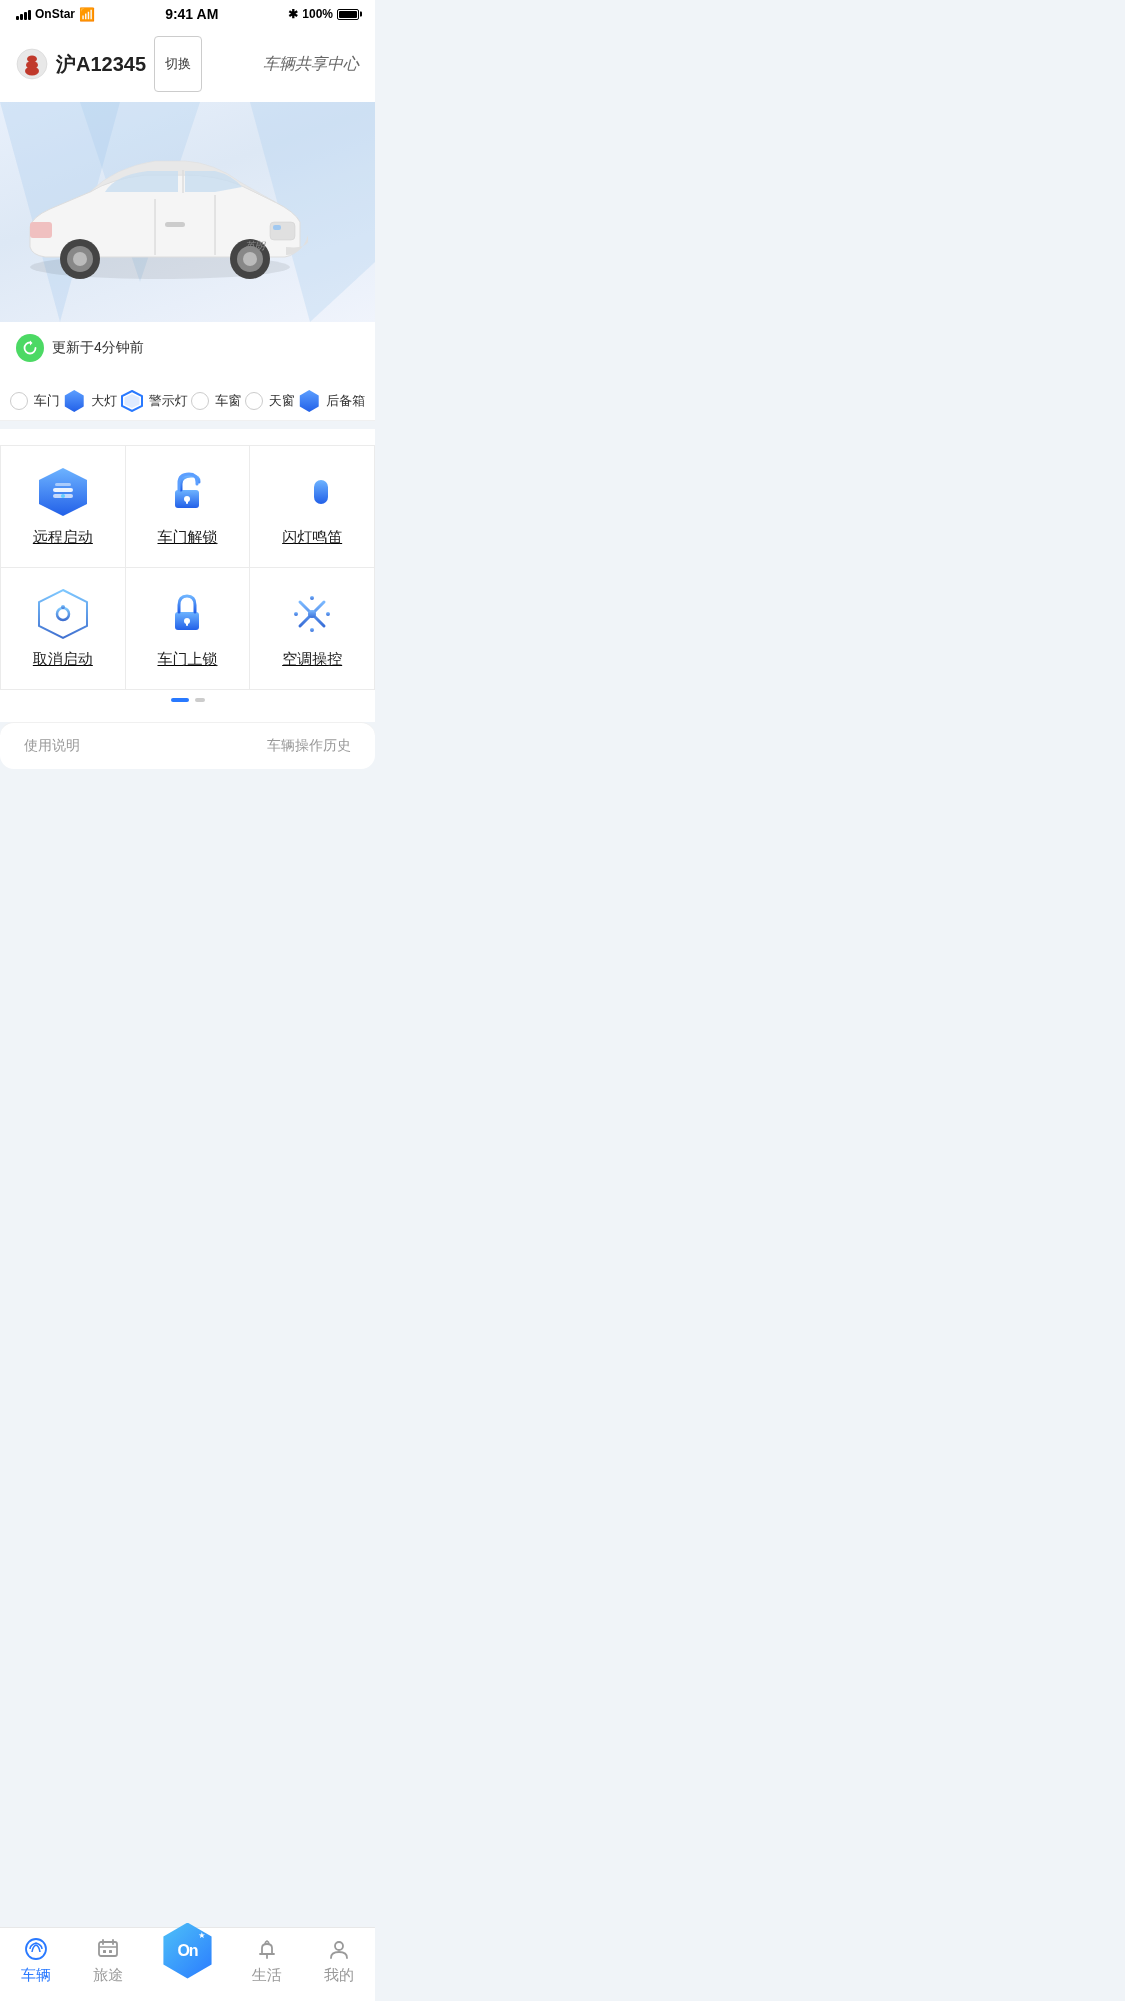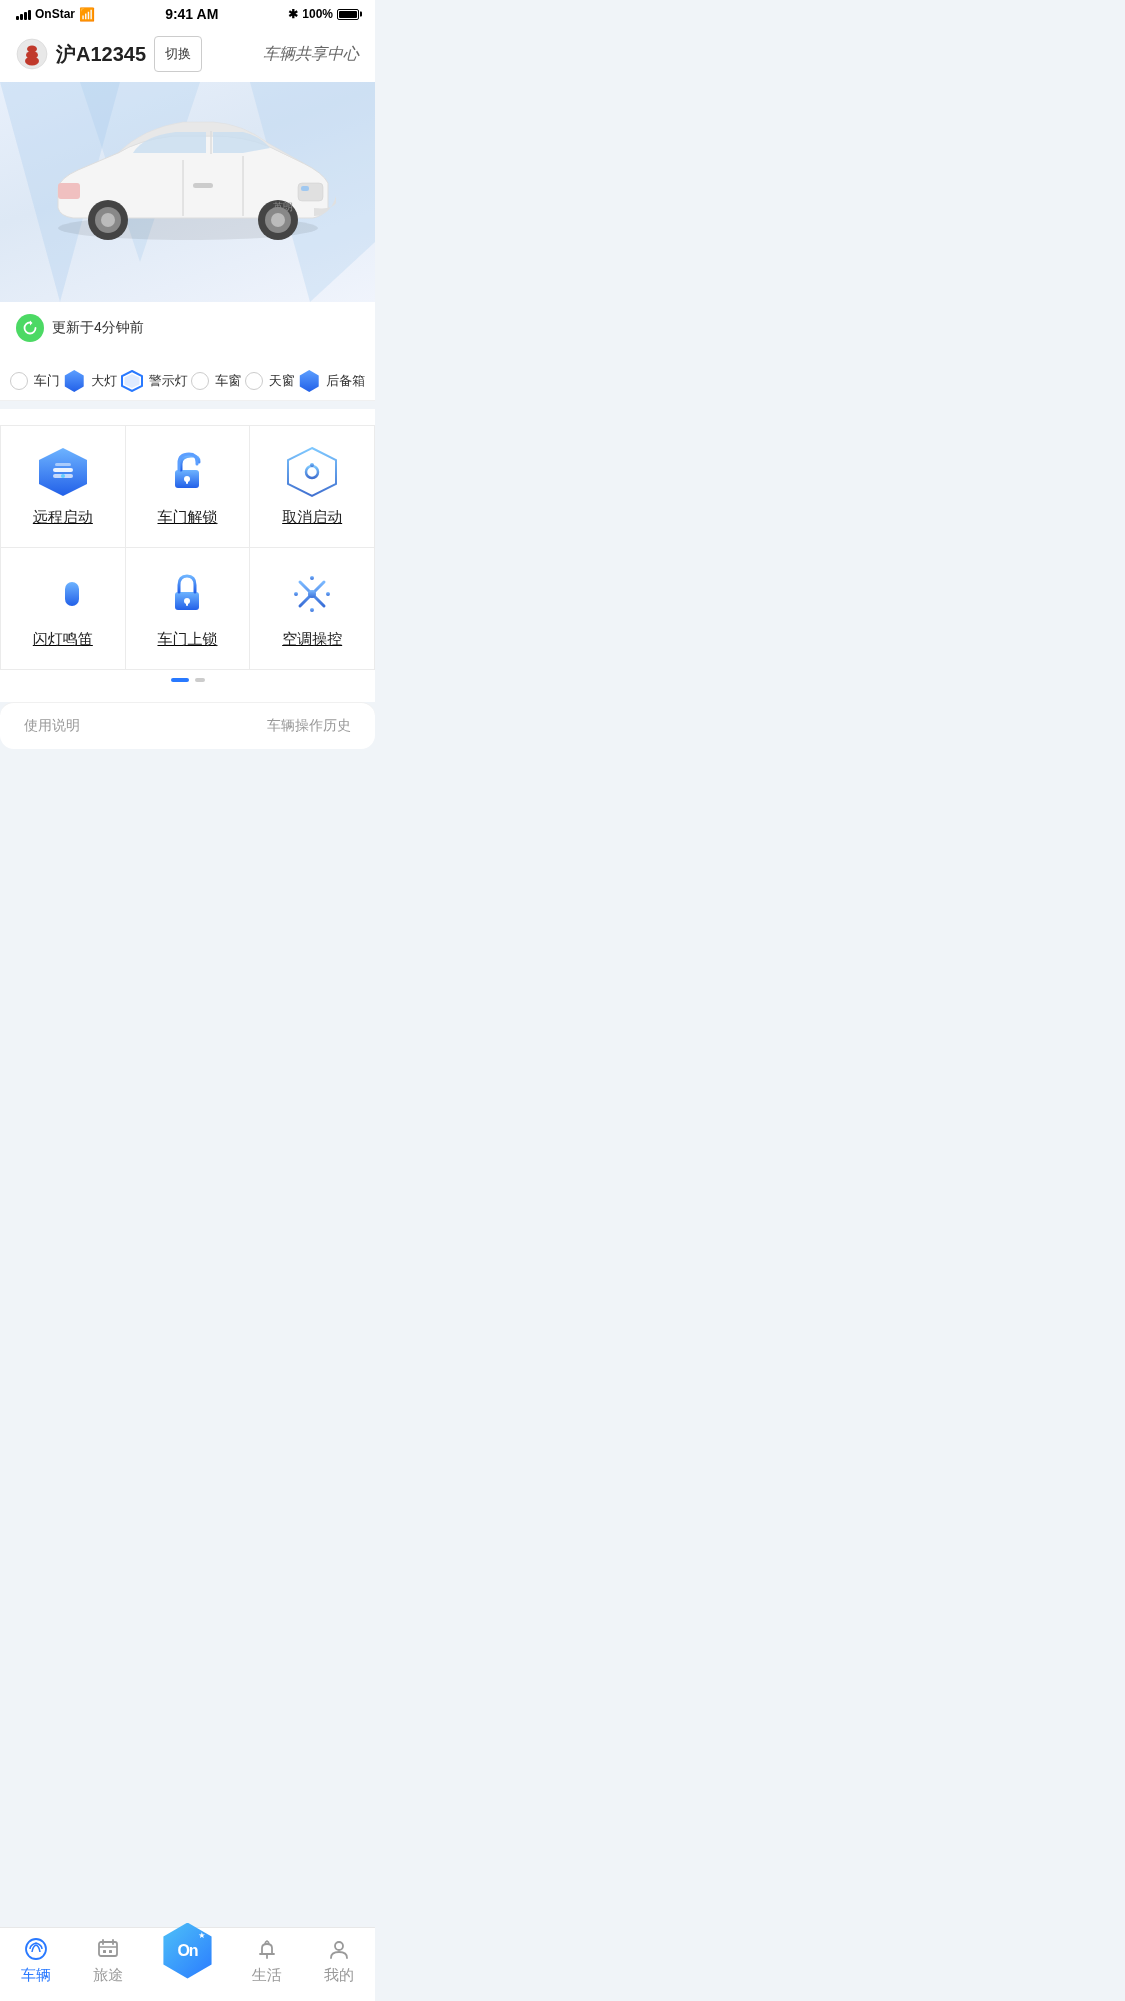--- a/index.html
+++ b/index.html
@@ -47,38 +47,39 @@
       background: white;
     }
     .header-left { display: flex; align-items: center; gap: 8px; }
     .buick-logo {
       width: 32px; height: 32px;
     }
     .plate-number { font-size: 20px; font-weight: 600; color: #222; }
     .switch-btn {
       border: 1px solid #ccc;
       border-radius: 4px;
-      padding: 8px 10px;
+      padding: 18px 10px;
       font-size: 13px;
       color: #333;
       background: white;
       cursor: pointer;
     }
     .sharing-center { font-size: 16px; color: #666; font-style: italic; }
 
     
     .car-hero {
       background: linear-gradient(160deg, #e8f0fb 0%, #dde8f5 40%, #f0f4fc 100%);
       position: relative;
       overflow: hidden;
-      padding: 6px 0 0;
+      padding: 25px 0 0;
       min-height: 220px;
       display: flex;
       flex-direction: column;
-      align-items: center;
+      align-items: flex-start;
+      font-style: italic;
     }
     .diamond-bg {
       position: absolute;
       top: 0; left: 0; width: 100%; height: 100%;
       pointer-events: none;
     }
     .car-image-container {
       position: relative;
       z-index: 1;
       width: 320px;
@@ -405,20 +406,42 @@
 
             <rect x="14" y="24" width="24" height="18" rx="3" fill="url(#hexGrad2)"></rect>
             <path d="M20,24 L20,18 Q20,10 30,10 L32,10 Q38,10 38,16" fill="none" stroke="url(#hexGrad2)" stroke-width="3" stroke-linecap="round"></path>
             <circle cx="26" cy="33" r="3" fill="white"></circle>
             <rect x="25" y="33" width="2" height="5" rx="1" fill="white"></rect>
 
             <path d="M18,24 L18,17 Q18,8 28,8 Q36,8 36,16 L36,18" fill="none" stroke="#5c9fff" stroke-width="3" stroke-linecap="round"></path>
           </svg>
         </div>
         <span class="control-label">车门解锁</span>
+      </div>
+
+      <div class="control-item">
+        <div class="control-icon">
+          <svg width="52" height="52" viewBox="0 0 52 52" xmlns="http://www.w3.org/2000/svg">
+            <defs>
+              <linearGradient id="hexGrad3" x1="0%" y1="0%" x2="0%" y2="100%">
+                <stop offset="0%" stop-color="#6db3ff"></stop>
+                <stop offset="100%" stop-color="#2260e8"></stop>
+              </linearGradient>
+            </defs>
+
+            <line x1="10" y1="18" x2="22" y2="18" stroke="url(#hexGrad3)" stroke-width="3" stroke-linecap="round"></line>
+            <line x1="10" y1="26" x2="22" y2="26" stroke="url(#hexGrad3)" stroke-width="3" stroke-linecap="round"></line>
+            <line x1="10" y1="34" x2="22" y2="34" stroke="url(#hexGrad3)" stroke-width="3" stroke-linecap="round"></line>
+
+            <rect x="28" y="14" width="14" height="24" rx="7" fill="url(#hexGrad3)"></rect>
+            <line x1="35" y1="10" x2="35" y2="14" stroke="url(#hexGrad3)" stroke-width="2.5" stroke-linecap="round"></line>
+            <line x1="35" y1="38" x2="35" y2="42" stroke="url(#hexGrad3)" stroke-width="2.5" stroke-linecap="round"></line>
+          </svg>
+        </div>
+        <span class="control-label">闪灯鸣笛</span>
       </div>
 
       <div class="control-item">
         <div class="control-icon">
           <svg width="52" height="52" viewBox="0 0 52 52" xmlns="http://www.w3.org/2000/svg">
             <defs>
               <linearGradient id="hexGrad4" x1="0%" y1="0%" x2="0%" y2="100%">
                 <stop offset="0%" stop-color="#7ec8ff"></stop>
                 <stop offset="100%" stop-color="#4070d0"></stop>
               </linearGradient>
@@ -428,42 +451,20 @@
             <circle cx="26" cy="19" r="2" fill="url(#hexGrad4)"></circle>
           </svg>
         </div>
         <span class="control-label">取消启动</span>
       </div>
 
       <div class="control-item">
         <div class="control-icon">
           <svg width="52" height="52" viewBox="0 0 52 52" xmlns="http://www.w3.org/2000/svg">
             <defs>
-              <linearGradient id="hexGrad3" x1="0%" y1="0%" x2="0%" y2="100%">
-                <stop offset="0%" stop-color="#6db3ff"></stop>
-                <stop offset="100%" stop-color="#2260e8"></stop>
-              </linearGradient>
-            </defs>
-
-            <line x1="10" y1="18" x2="22" y2="18" stroke="url(#hexGrad3)" stroke-width="3" stroke-linecap="round"></line>
-            <line x1="10" y1="26" x2="22" y2="26" stroke="url(#hexGrad3)" stroke-width="3" stroke-linecap="round"></line>
-            <line x1="10" y1="34" x2="22" y2="34" stroke="url(#hexGrad3)" stroke-width="3" stroke-linecap="round"></line>
-
-            <rect x="28" y="14" width="14" height="24" rx="7" fill="url(#hexGrad3)"></rect>
-            <line x1="35" y1="10" x2="35" y2="14" stroke="url(#hexGrad3)" stroke-width="2.5" stroke-linecap="round"></line>
-            <line x1="35" y1="38" x2="35" y2="42" stroke="url(#hexGrad3)" stroke-width="2.5" stroke-linecap="round"></line>
-          </svg>
-        </div>
-        <span class="control-label">闪灯鸣笛</span>
-      </div>
-
-      <div class="control-item">
-        <div class="control-icon">
-          <svg width="52" height="52" viewBox="0 0 52 52" xmlns="http://www.w3.org/2000/svg">
-            <defs>
               <linearGradient id="hexGrad5" x1="0%" y1="0%" x2="0%" y2="100%">
                 <stop offset="0%" stop-color="#6db3ff"></stop>
                 <stop offset="100%" stop-color="#2260e8"></stop>
               </linearGradient>
             </defs>
 
             <rect x="14" y="24" width="24" height="18" rx="3" fill="url(#hexGrad5)"></rect>
             <path d="M18,24 L18,17 Q18,8 26,8 Q34,8 34,17 L34,24" fill="none" stroke="url(#hexGrad5)" stroke-width="3" stroke-linecap="round"></path>
             <circle cx="26" cy="33" r="3" fill="white"></circle>
             <rect x="25" y="33" width="2" height="5" rx="1" fill="white"></rect>

